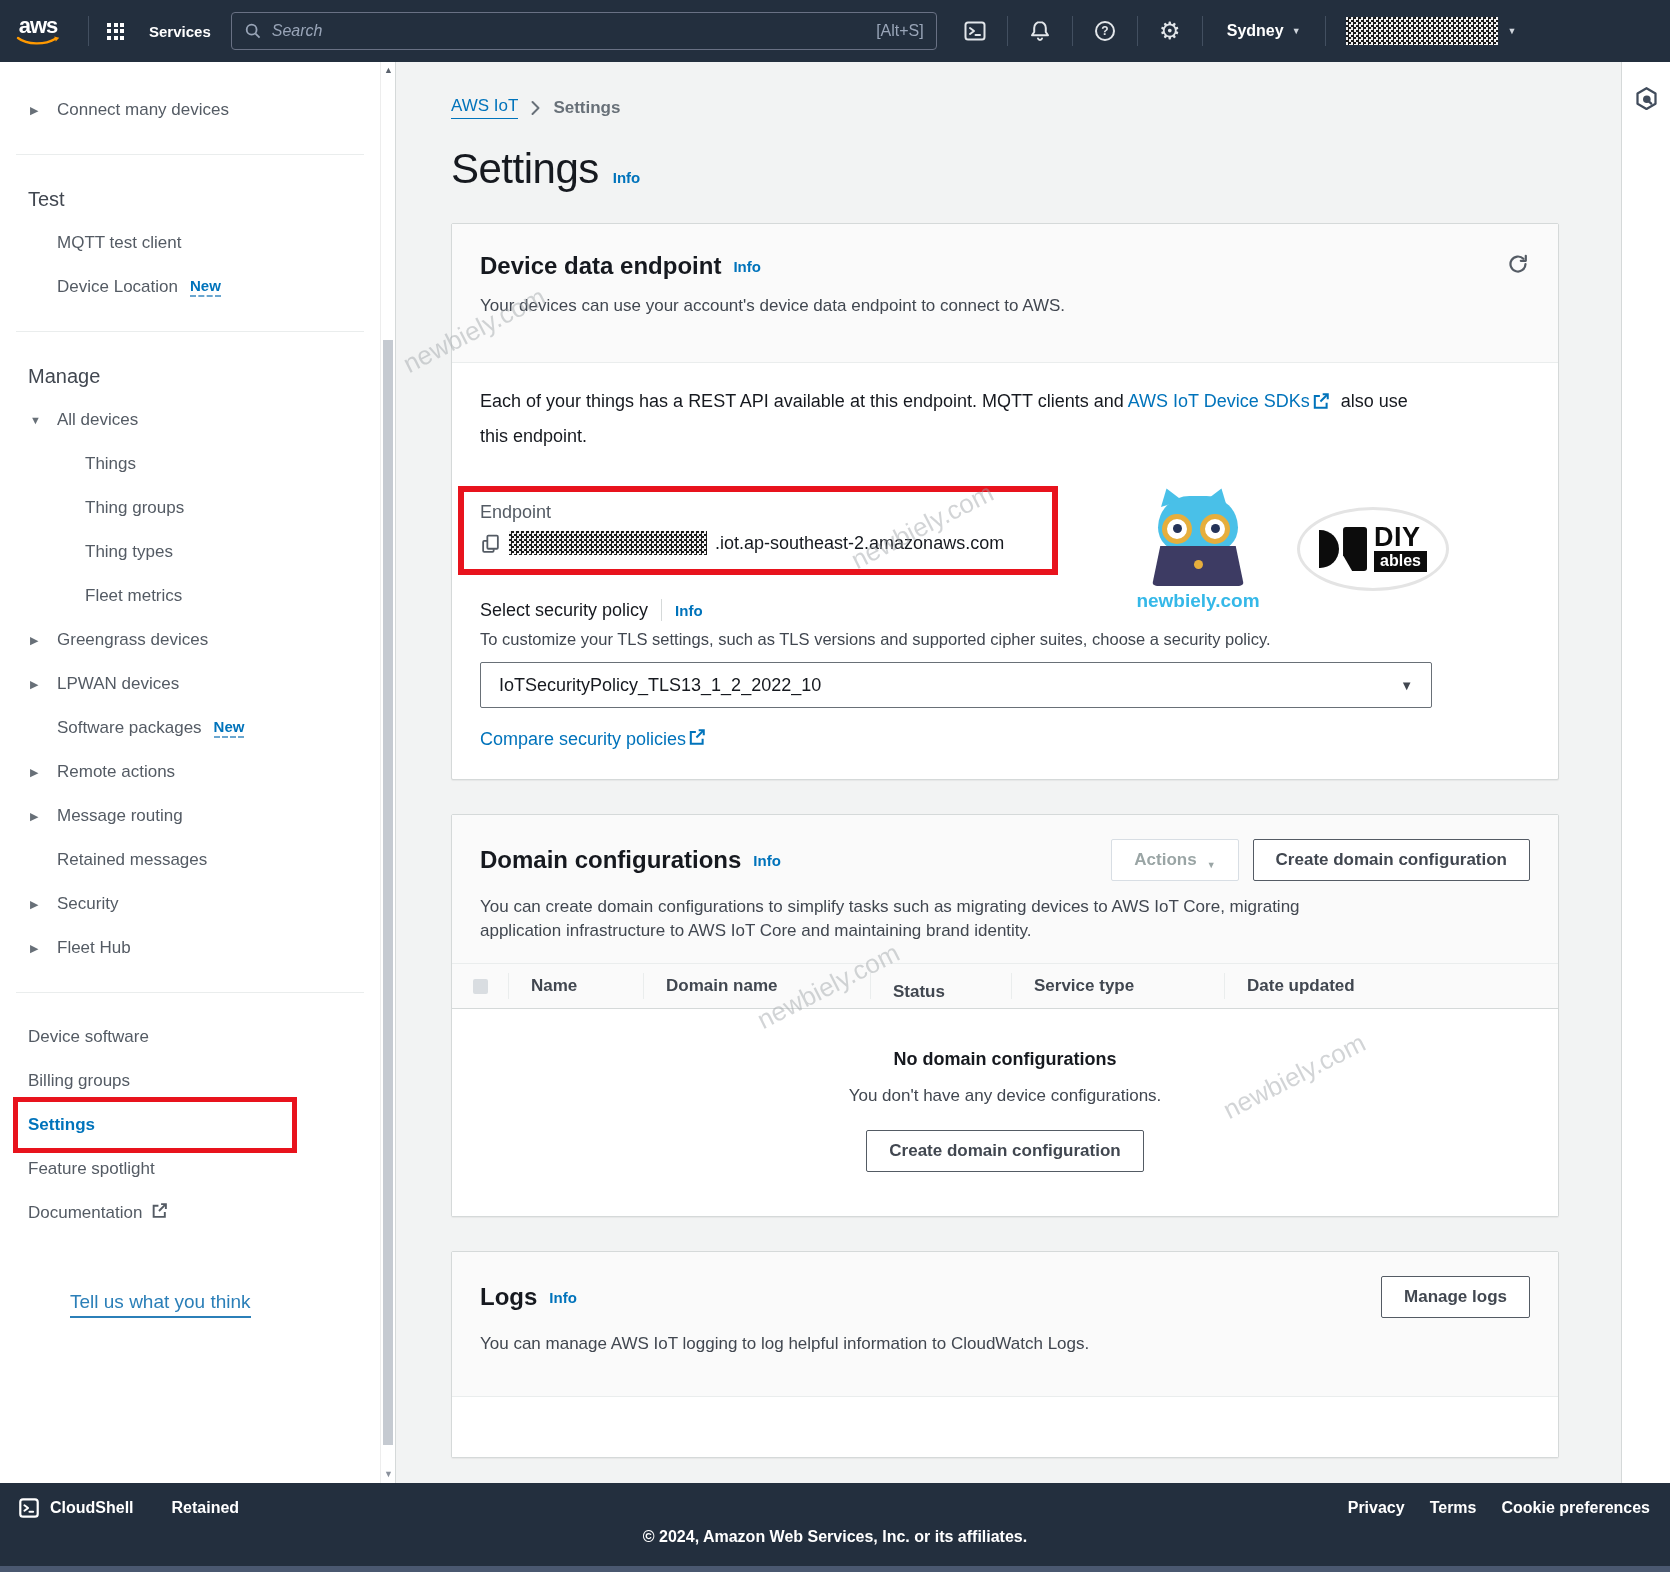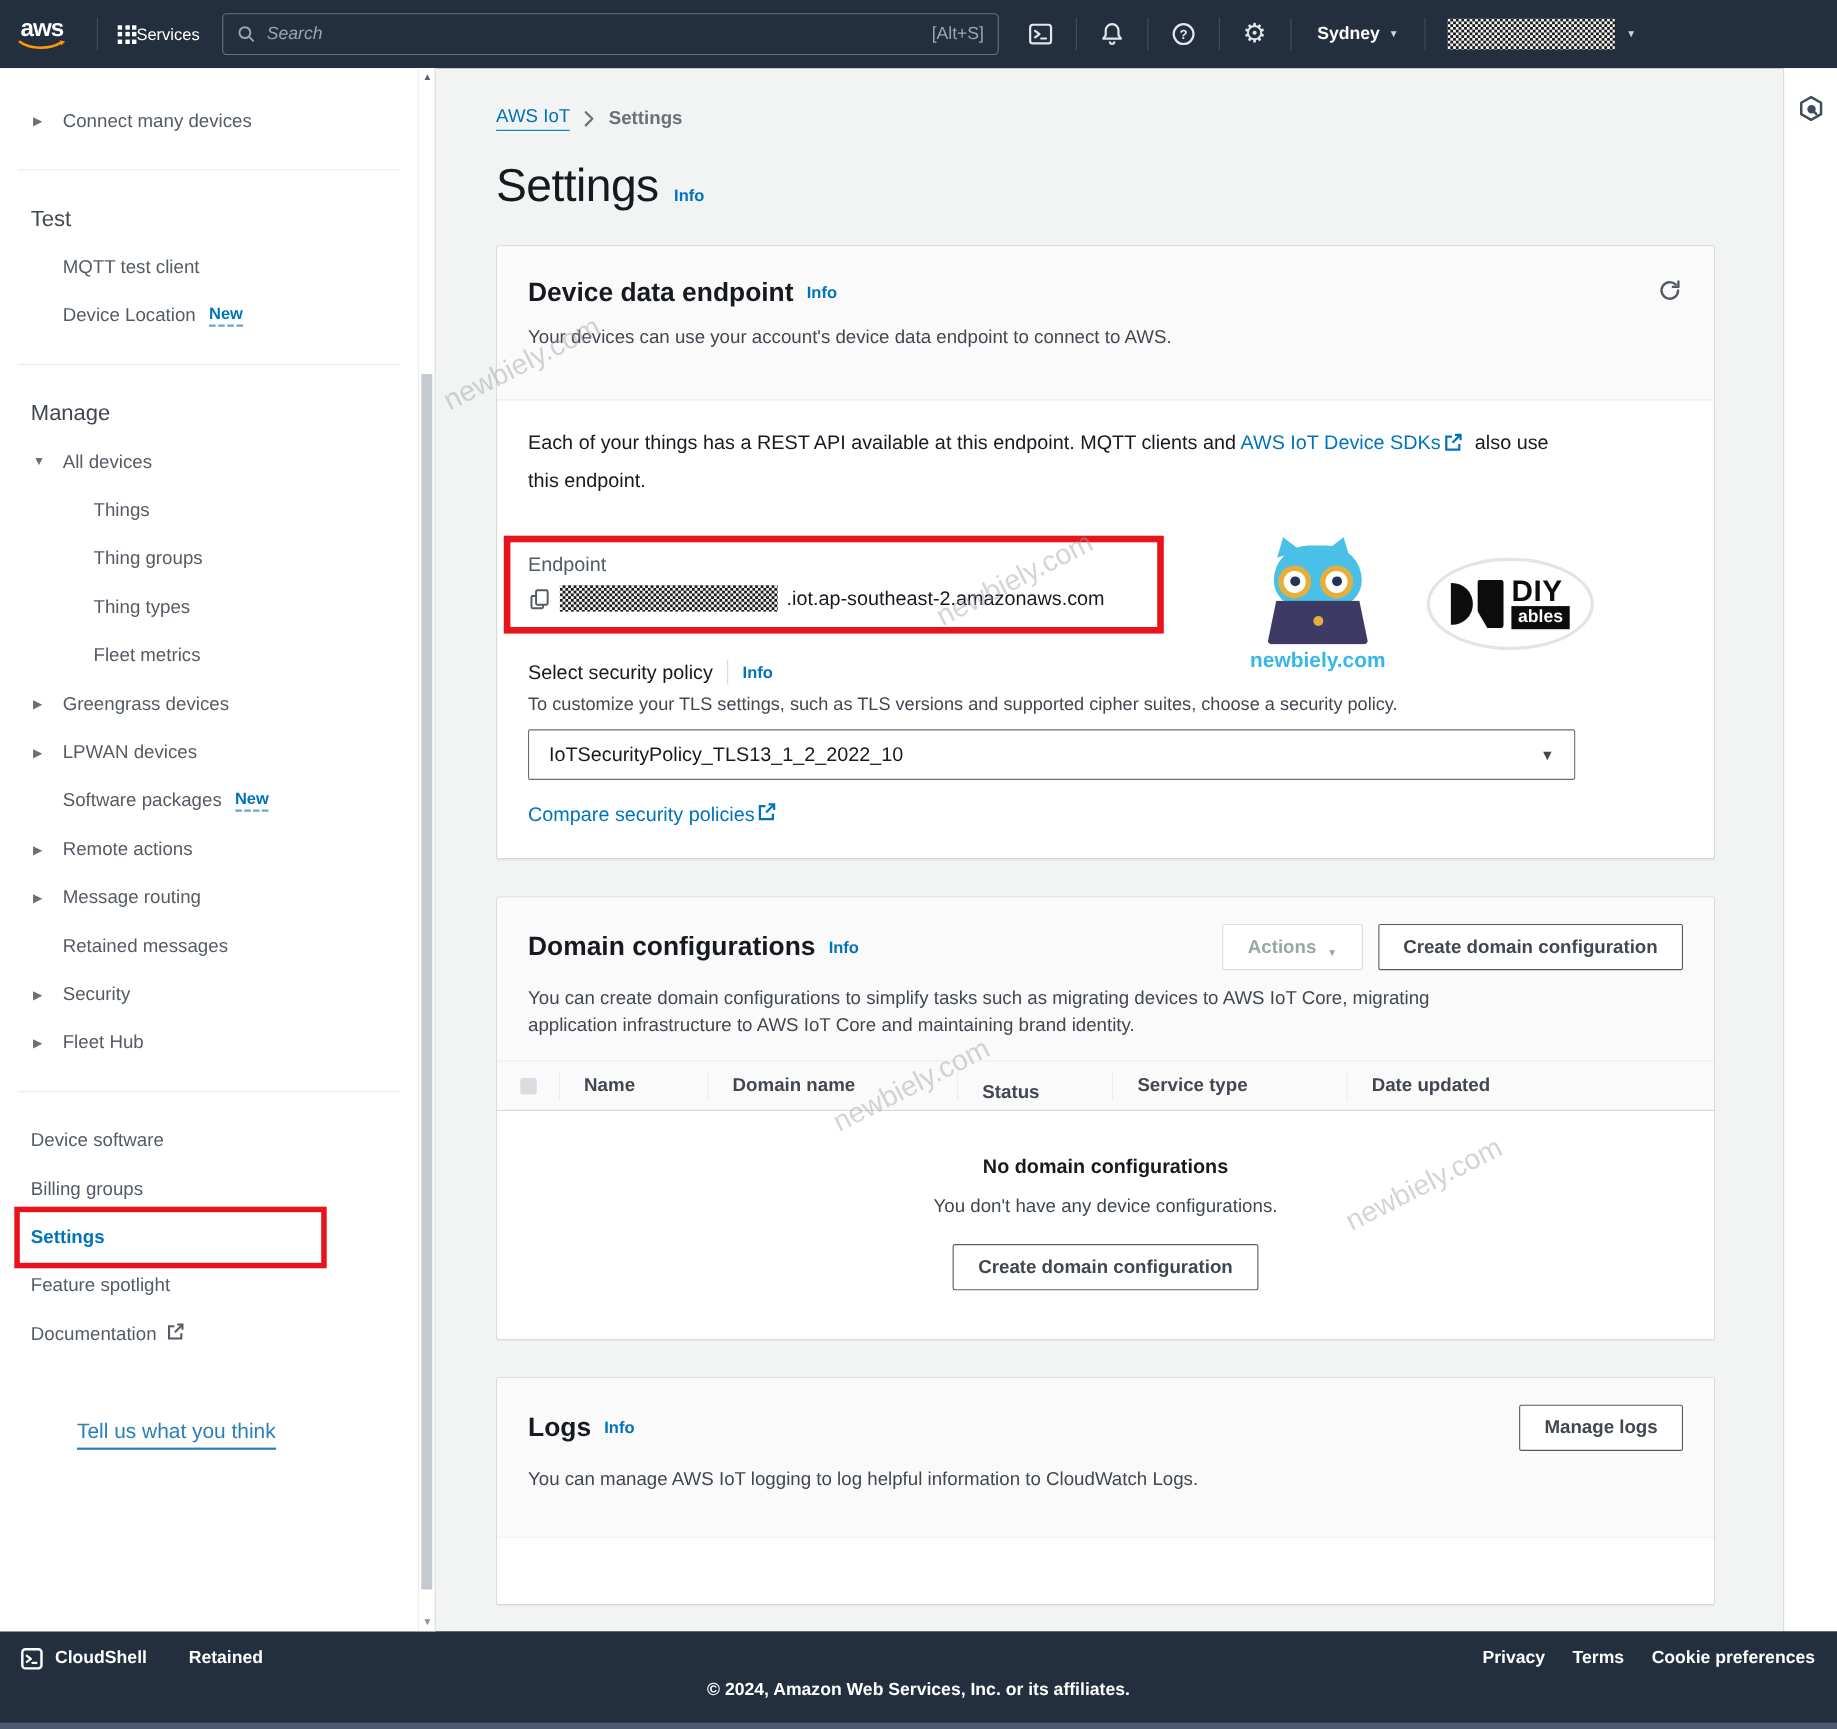--- a/index.html
+++ b/index.html
@@ -5,21 +5,21 @@
   * { margin:0; padding:0; box-sizing:border-box; }
   html,body { background:#e9eaea; }
   body { font-family:"Liberation Sans", sans-serif; }
   .page { width:1670px; height:1572px; position:relative; background:#f2f3f3; overflow:hidden; display:flex; flex-direction:column; }
 
   
   .topbar { flex:0 0 62px; background:#232f3e; display:flex; align-items:center; padding:0 16px; color:#e9ebed; }
   .aws-logo { display:flex; flex-direction:column; align-items:center; margin-right:18px; cursor:pointer; }
   .aws-logo .aws-word { color:#fff; font-weight:bold; font-size:22px; letter-spacing:-1px; line-height:20px; }
   .tb-divider { width:1px; height:30px; background:#424f60; margin:0 10px; }
-  .tb-services { display:flex; align-items:center; gap:0; font-size:15px; font-weight:normal; color:#fff; padding:0 8px; cursor:pointer; }
+  .tb-services { display:flex; align-items:center; gap:25px; font-size:15px; font-weight:bold; color:#fff; padding:0 8px; cursor:pointer; }
   .grid-icon { display:grid; grid-template-columns:repeat(3,4px); grid-template-rows:repeat(3,4px); gap:2.5px; }
   .grid-icon span { width:4px; height:4px; background:#fff; }
   .tb-search { flex:1 1 auto; max-width:706px; height:38px; border:1px solid #697184; border-radius:4px; display:flex; align-items:center; padding:0 12px; gap:10px; margin:0 16px 0 12px; background:#232f3e; }
   .tb-search input { flex:1; background:transparent; border:none; outline:none; color:#e9ebed; font-size:16px; font-style:italic; font-family:"Liberation Sans",sans-serif; }
   .tb-search input::placeholder { color:#99a5b8; font-style:italic; }
   .tb-shortcut { color:#99a5b8; font-size:16px; }
   .tb-icons { display:flex; align-items:center; }
   .tb-icon { width:44px; height:40px; display:flex; align-items:center; justify-content:center; color:#e2e6ea; cursor:pointer; }
   .tb-icon svg { display:block; }
   .gear-glyph { font-size:24px; line-height:1; color:#e2e6ea; }

